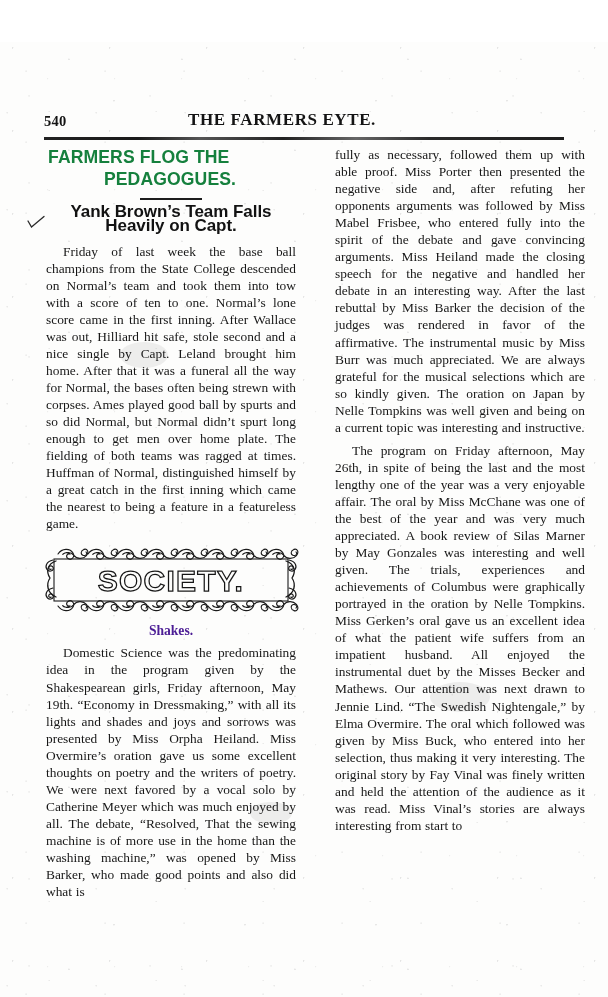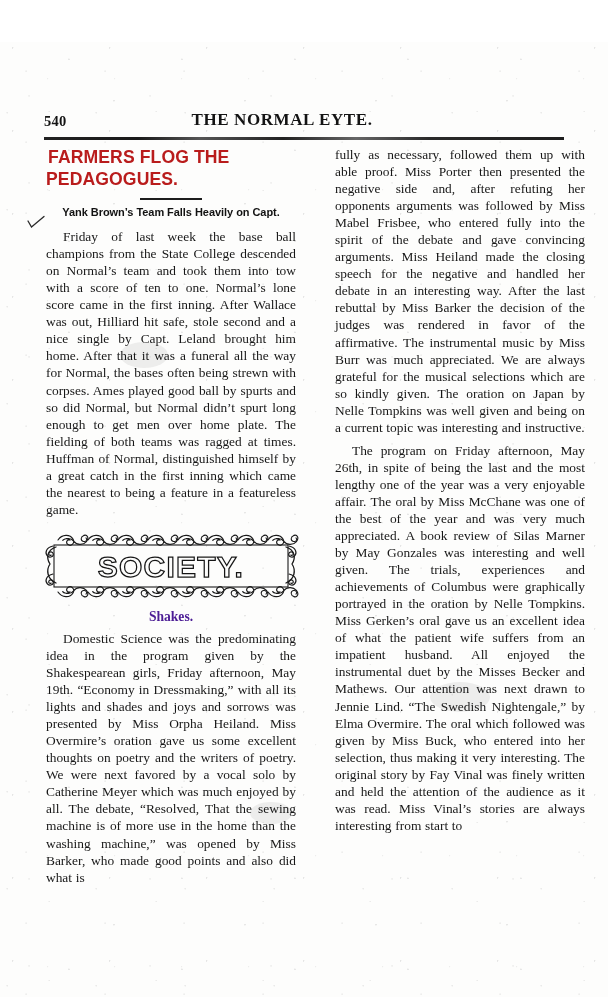--- a/index.html
+++ b/index.html
@@ -101,36 +101,36 @@
   }
   .para + .para { margin-top: 6px; }
 
   
   #headline {
     font-family: "Liberation Sans", sans-serif;
     font-weight: 700;
     font-size: 17.6px;
     line-height: 22px;
     letter-spacing: .1px;
-    color: #b91c1c;
+    color: #15803d;
     margin: 0;
   }
   #headline .l1 { display: block; text-align: left;  padding-left: 2px; }
-  #headline .l2 { display: block; text-align: left; padding-right: 2px; }
+  #headline .l2 { display: block; text-align: center; padding-right: 2px; }
 
   #deck-rule {
     width: 62px;
     height: 1.6px;
     background: #1d1d1d;
     margin: 8px auto 5px auto;
   }
   #deck {
     font-family: "Liberation Sans", sans-serif;
     font-weight: 700;
-    font-size: 11px;
+    font-size: 17px;
     line-height: 14.5px;
     text-align: center;
     color: #121212;
     margin: 0 0 9px 0;
   }
   #deck .d1 { display: block; letter-spacing: -.05px; }
   #deck .d2 { display: block; }
 
   
   #margin-check {
@@ -172,21 +172,21 @@
 
 <div id="page">
 
   <div id="paper-grain"></div>
   <div class="blotch" style="left:120px;top:300px;width:48px;height:26px;"></div>
   <div class="blotch" style="left:430px;top:640px;width:60px;height:30px;"></div>
   <div class="blotch" style="left:250px;top:760px;width:42px;height:22px;"></div>
 
   <div id="running-head">
     <div id="folio">540</div>
-    <div id="masthead-title">THE NORMAL EYTE.</div>
+    <div id="masthead-title">THE FARMERS EYTE.</div>
   </div>
   <div id="head-rule"></div>
 
   <svg id="margin-check" viewBox="0 0 20 16">
     <path d="M2 6 L5.5 12 L18 1.5" fill="none" stroke="#2a2a2a" stroke-width="1.3" stroke-linecap="round"></path>
   </svg>
 
   <div class="col" id="col-left">
 
     <h1 id="headline">

